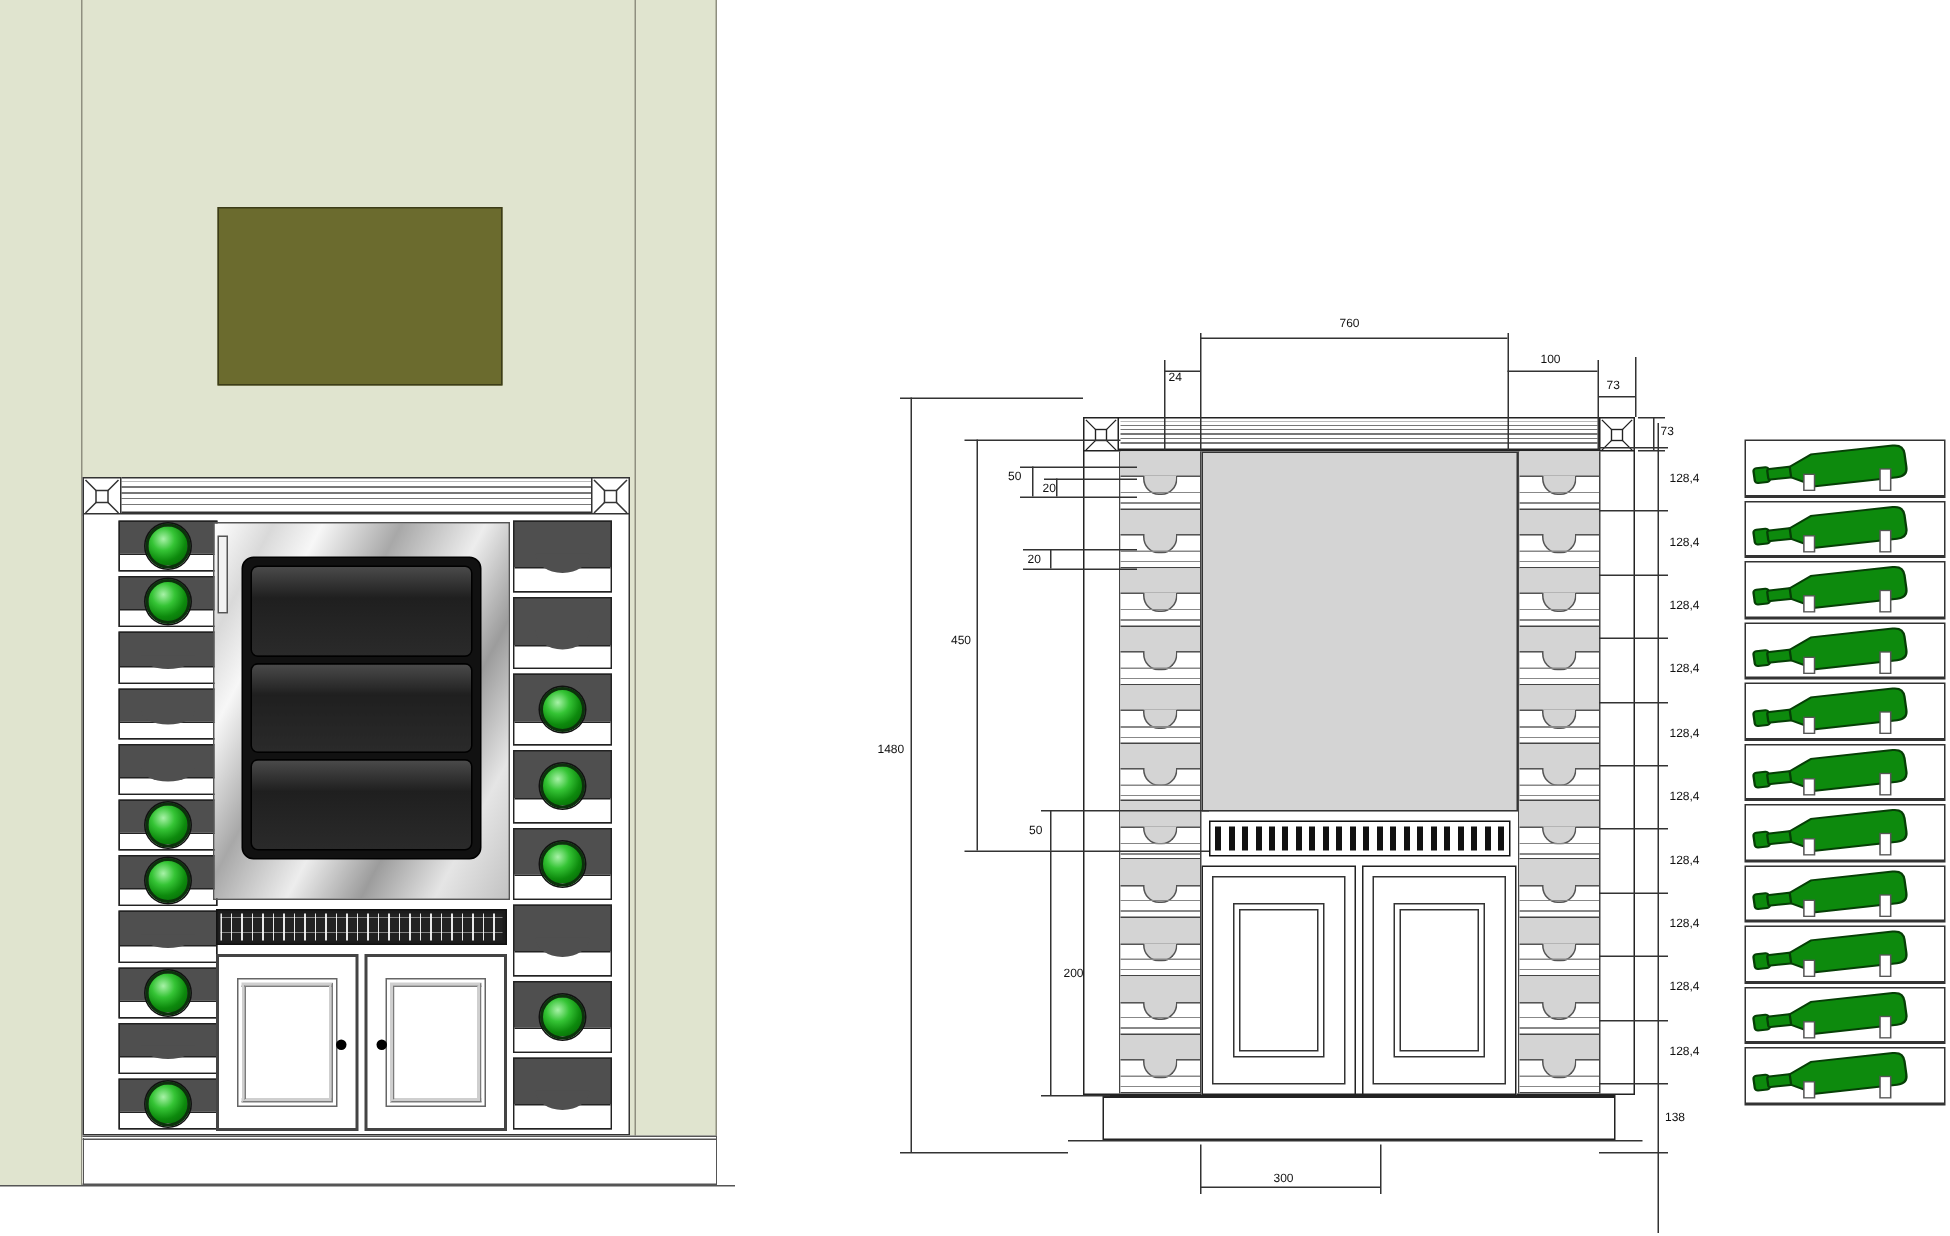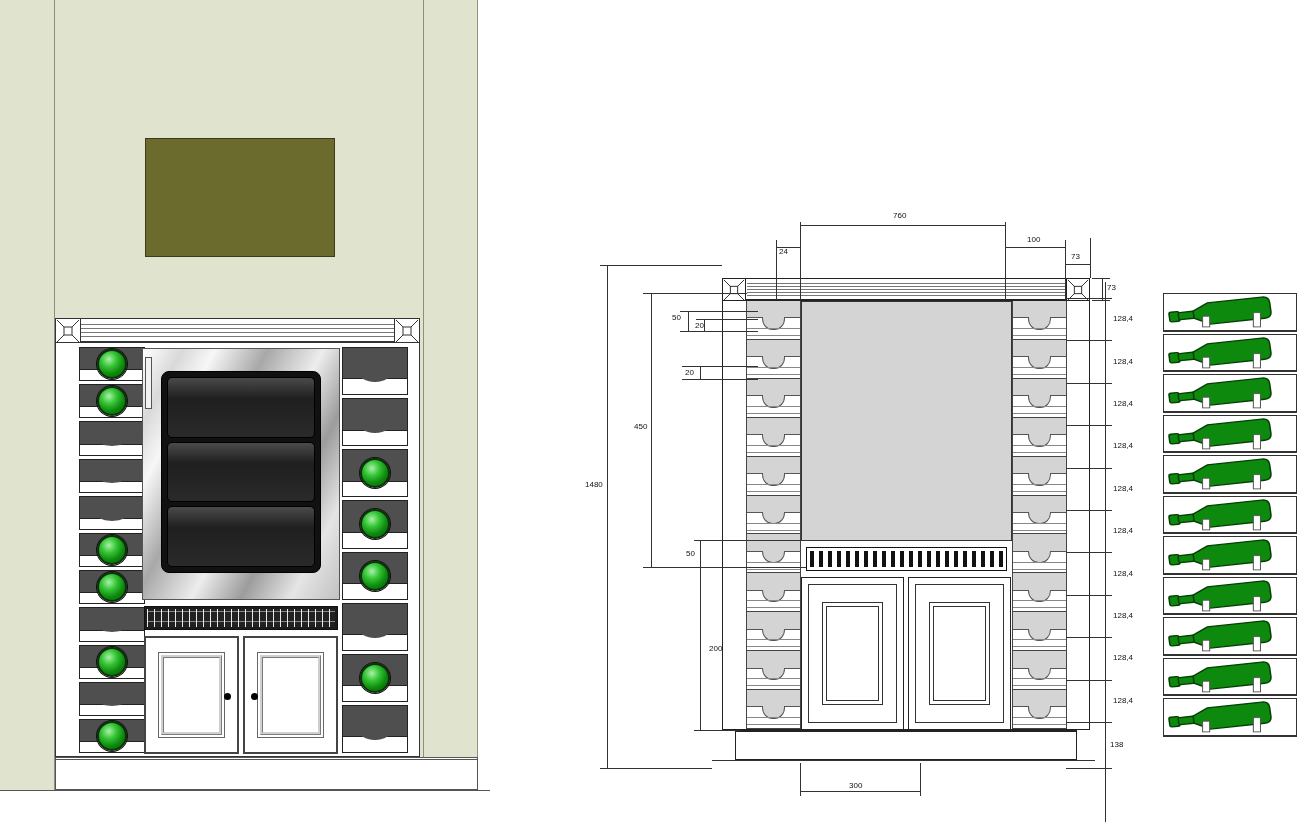--- a/index.html
+++ b/index.html
@@ -441,21 +441,21 @@
   <div class="dimlabel" style="left:1071px;top:252px;">73</div>
 
   <div class="hline" style="left:1092px;top:278px;width:18px;"></div>
   <div class="hline" style="left:1092px;top:300px;width:18px;"></div>
   <div class="vline" style="left:1102px;top:278px;height:22px;"></div>
   <div class="dimlabel" style="left:1107px;top:283px;">73</div>
 
   <div class="hline" style="left:600px;top:265px;width:122px;"></div>
   <div class="vline" style="left:607px;top:265px;height:503px;"></div>
   <div class="hline" style="left:600px;top:768px;width:112px;"></div>
-  <div class="dimlabel" style="left:585px;top:480px;">1480</div>
+  <div class="dimlabel" style="left:585px;top:495px;">1480</div>
 
   <div class="hline" style="left:643px;top:293px;width:104px;"></div>
   <div class="vline" style="left:651px;top:293px;height:274px;"></div>
   <div class="dimlabel" style="left:634px;top:422px;">450</div>
 
   <div class="hline" style="left:680px;top:311px;width:78px;"></div>
   <div class="hline" style="left:696px;top:319px;width:62px;"></div>
   <div class="hline" style="left:680px;top:331px;width:78px;"></div>
   <div class="vline" style="left:688px;top:311px;height:20px;"></div>
   <div class="vline" style="left:704px;top:319px;height:12px;"></div>

